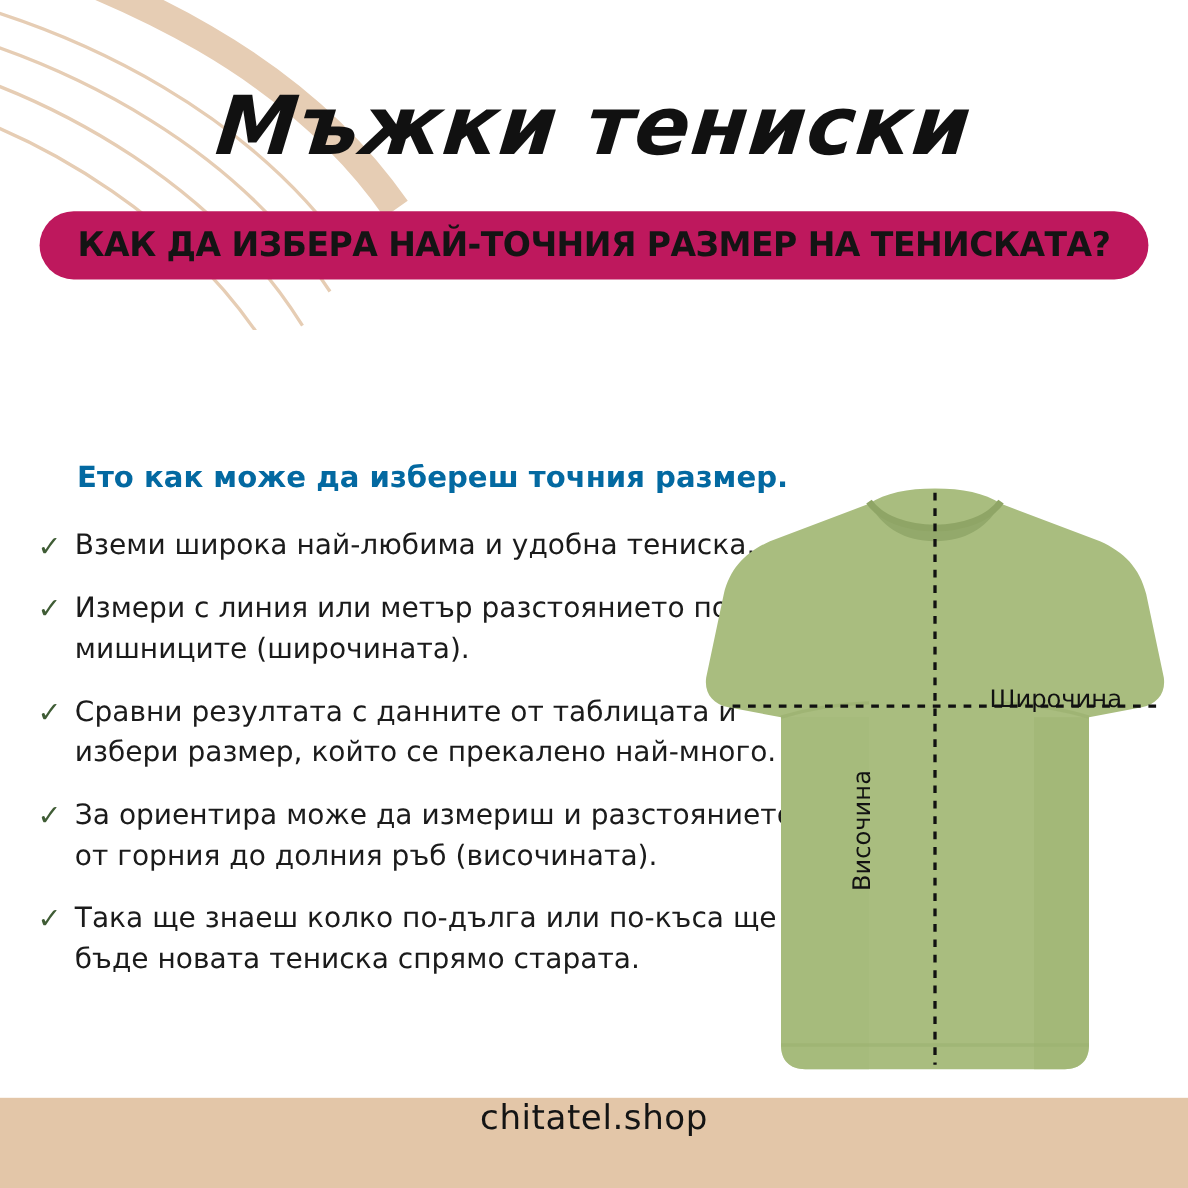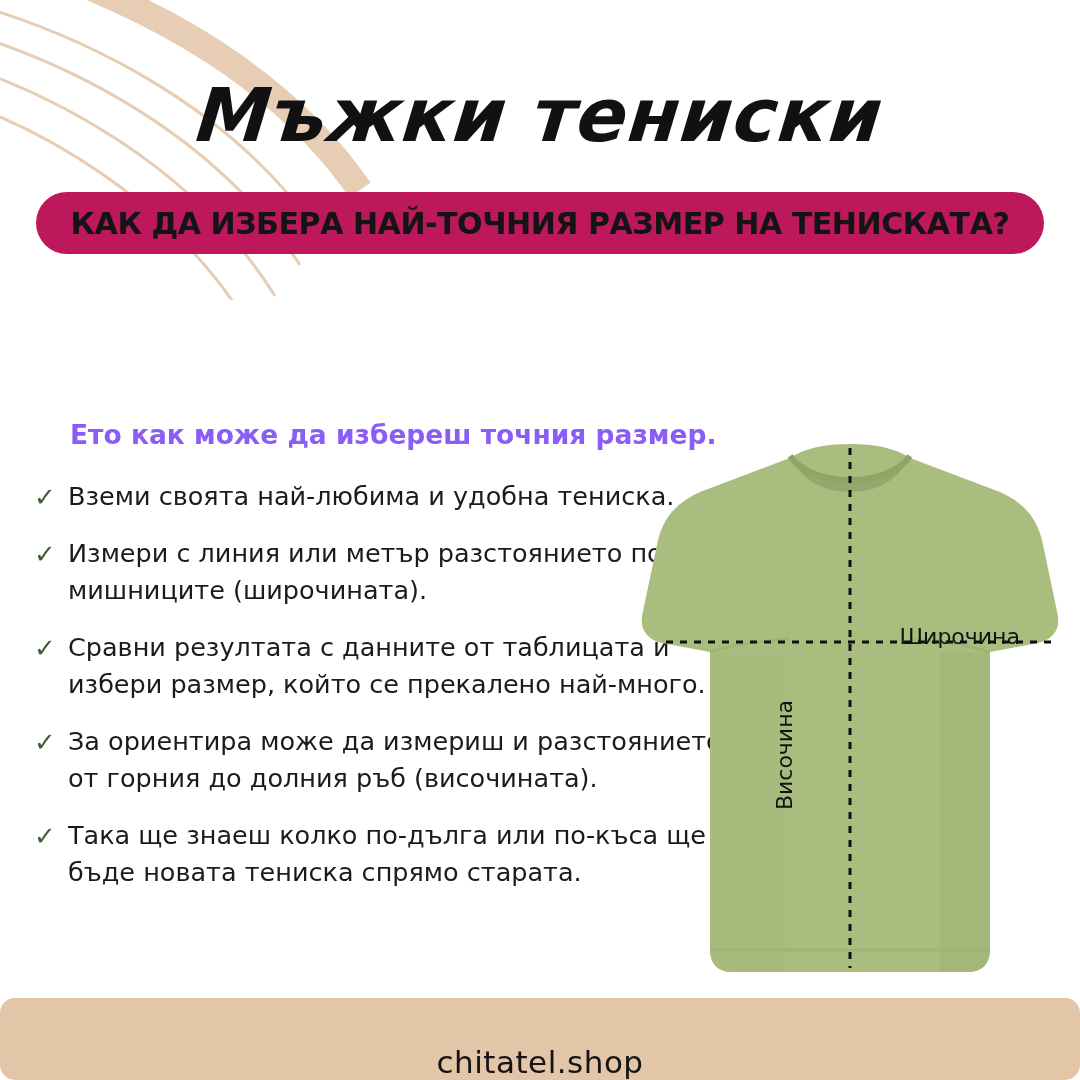--- a/index.html
+++ b/index.html
@@ -75,21 +75,21 @@
     color: #1b1b1b;
   }
   .intro-bold {
     position: absolute;
     top: 414px;
     left: 70px;
     width: 700px;
     font-size: 26.5px;
     line-height: 42px;
     font-weight: 700;
-    color: #8b5cf6;
+    color: #0369a1;
   }
 
   
   .list {
     position: absolute;
     top: 478px;
     left: 34px;
     width: 700px;
   }
   .list-item {
@@ -141,23 +141,22 @@
   }
 
   
   .footer {
     position: absolute;
     left: 0; bottom: 0;
     width: 1080px;
     height: 82px;
     background: #e3c6a8;
     display: flex;
-    align-items: flex-end;
+    align-items: flex-start;
     justify-content: center;
-    border-radius: 15px;
   }
   .footer-text {
     font-size: 31px;
     color: #141414;
     letter-spacing: 0.5px;
   }
 </style>
 </head>
 <body>
 
@@ -177,21 +176,21 @@
 
   <div class="banner">
     <span class="banner-text">КАК ДА ИЗБЕРА НАЙ-ТОЧНИЯ РАЗМЕР НА ТЕНИСКАТА?</span>
   </div>
 
   <div class="intro-bold">Ето как може да избереш точния размер.</div>
 
   <div class="list">
     <div class="list-item">
       <span class="check">✓</span>
-      <span class="li-text">Вземи своята най-любима и удобна тениска.</span>
+      <span class="li-text">Вземи широка най-любима и удобна тениска.</span>
     </div>
     <div class="list-item">
       <span class="check">✓</span>
       <span class="li-text">Измери с линия или метър разстоянието под мишниците (широчината).</span>
     </div>
     <div class="list-item">
       <span class="check">✓</span>
       <span class="li-text">Сравни резултата с данните от таблицата и избери размер, който се прекалено най-много.</span>
     </div>
     <div class="list-item">

